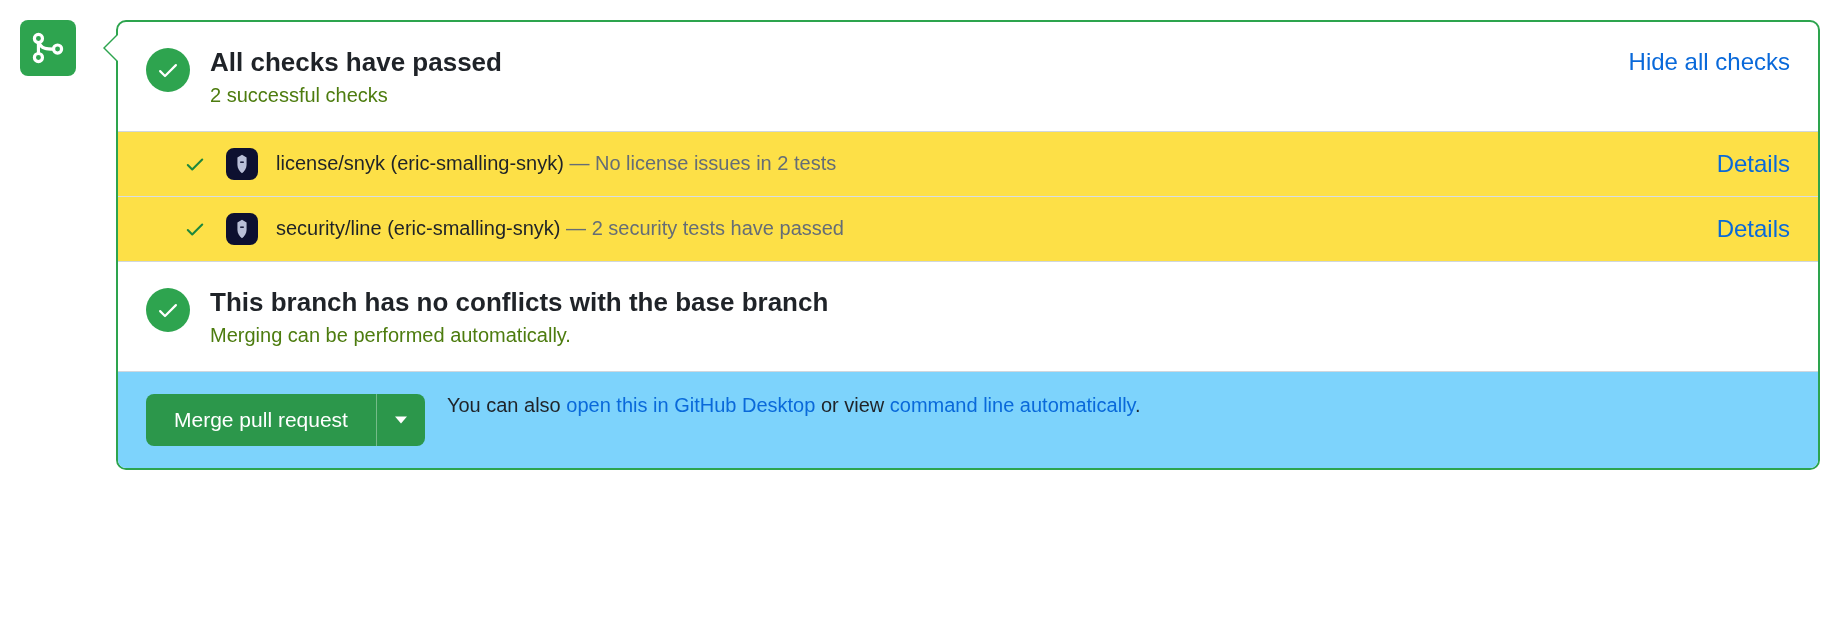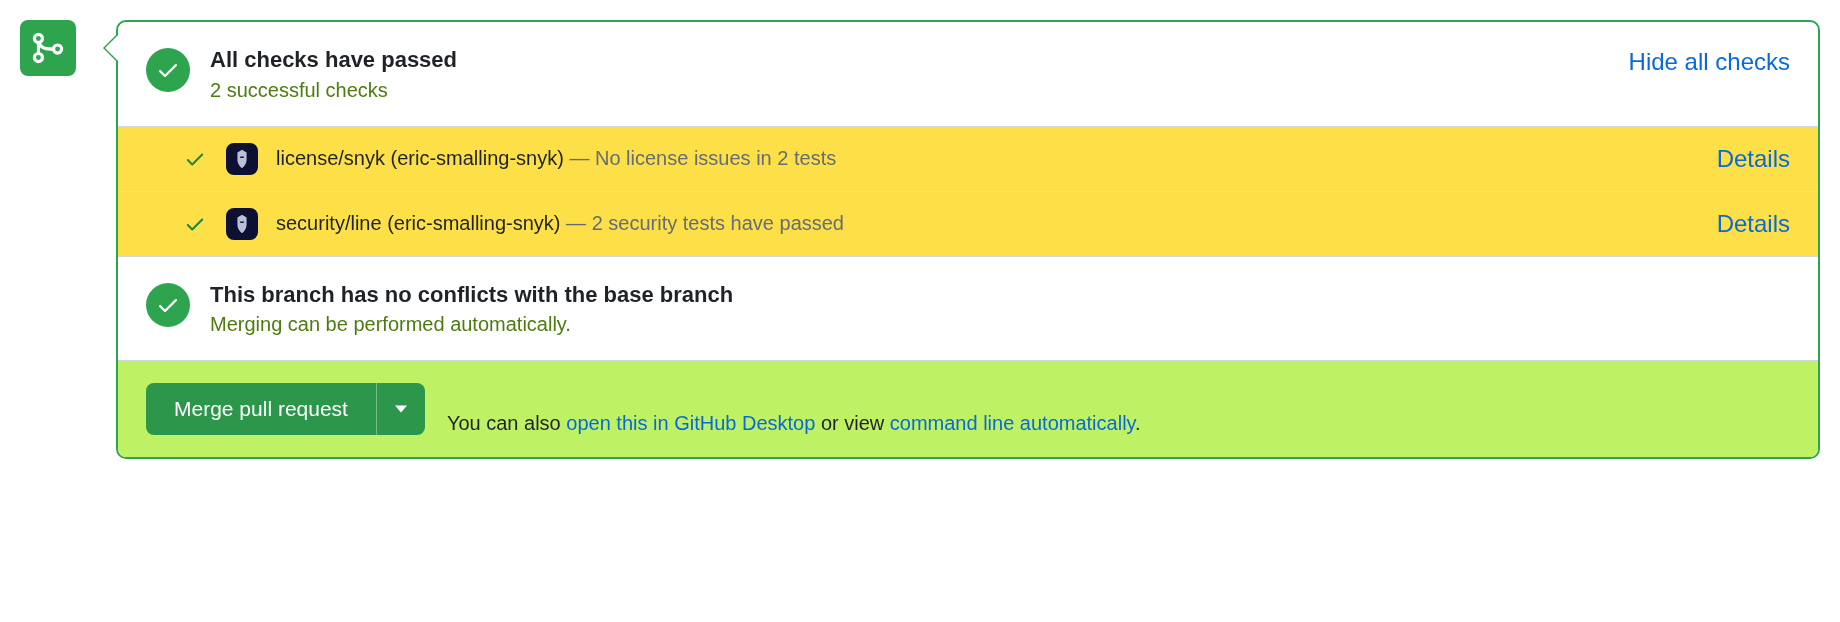--- a/index.html
+++ b/index.html
@@ -69,21 +69,21 @@
     border-radius: 50%;
     background: #2ea44f;
     display: flex;
     align-items: center;
     justify-content: center;
     flex-shrink: 0;
     margin-top: 2px;
   }
   .section-body { flex: 1; }
   .section-title {
-    font-size: 22px;
+    font-size: 26px;
     font-weight: 600;
     color: #1f2328;
     margin: 0 0 4px 0;
     line-height: 1.3;
   }
   .section-sub {
     font-size: 20px;
     color: #4d7c0f;
     margin: 0;
   }
@@ -139,23 +139,23 @@
   .check-details {
     color: #0969da;
     font-size: 24px;
     text-decoration: none;
     flex-shrink: 0;
   }
   .merge-footer {
     border-top: 1px solid #d0d7de;
     padding: 22px 28px;
     display: flex;
-    align-items: flex-end;
+    align-items: flex-start;
     gap: 22px;
-    background: #bef264;
+    background: #7dd3fc;
   }
   .btn-group {
     display: inline-flex;
     border-radius: 8px;
     overflow: hidden;
   }
   .btn-merge {
     background: #2c974b;
     color: #fff;
     border: none;

